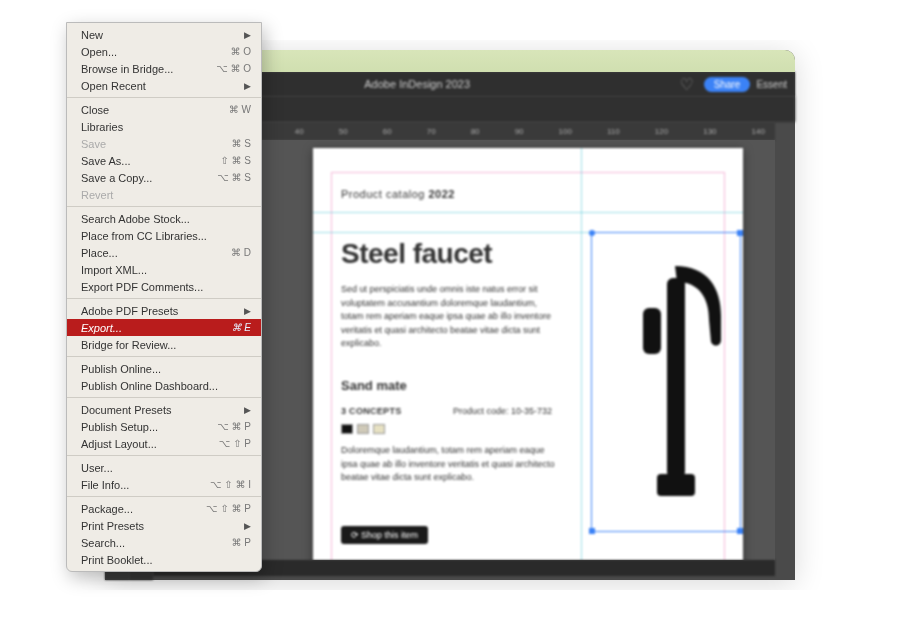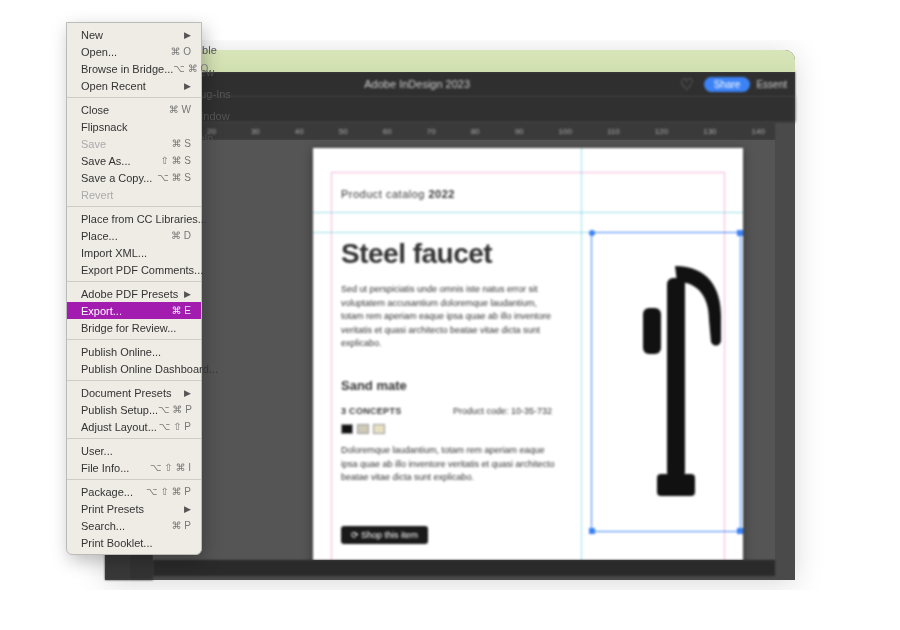--- a/index.html
+++ b/index.html
@@ -49,27 +49,27 @@
 .body2 { top: 296px; left: 28px; width: 220px; font-size: 9px; color: #888; line-height: 1.5; }
 .cta { position: absolute; top: 378px; left: 28px; background: #1a1a1a; color: #fff; font-size: 9px; padding: 4px 10px; border-radius: 3px; }
 .sel-frame { position: absolute; top: 84px; left: 278px; width: 150px; height: 300px; border: 1px solid #3b82f6; }
 .sel-frame .h { position: absolute; width: 6px; height: 6px; background: #3b82f6; }
 .sel-frame .h.tl { top: -3px; left: -3px; } .sel-frame .h.tr { top: -3px; right: -3px; }
 .sel-frame .h.bl { bottom: -3px; left: -3px; } .sel-frame .h.br { bottom: -3px; right: -3px; }
 .faucet { position: absolute; top: 100px; left: 300px; width: 120px; height: 270px; }
 .bottombar { position: absolute; left: 48px; right: 20px; bottom: 4px; height: 16px; background: #2a2a2a; filter: blur(1.2px); }
 
 
-.file-menu { position: absolute; top: 22px; left: 66px; width: 136px; background: #efece6; border: 1px solid #bbb; border-radius: 0 0 6px 6px; box-shadow: 3px 6px 18px rgba(0,0,0,.25); font-size: 11px; color: #333; padding: 3px 0; z-index: 50; }
+.file-menu { position: absolute; top: 22px; left: 66px; width: 196px; background: #efece6; border: 1px solid #bbb; border-radius: 0 0 6px 6px; box-shadow: 3px 6px 18px rgba(0,0,0,.25); font-size: 11px; color: #333; padding: 3px 0; z-index: 50; }
 .file-menu .row { display: flex; align-items: center; justify-content: space-between; padding: 1.5px 10px 1.5px 14px; line-height: 14px; white-space: nowrap; }
 .file-menu .row.dis { color: #aaa; gap: 35px; }
 .file-menu .row .sc { font-size: 10px; color: #777; }
 .file-menu .row .ar { font-size: 9px; color: #555; }
 .file-menu .sep { height: 1px; background: #cfccc5; margin: 3px 0; }
-.file-menu .row.hl { background: #a21caf; color: #fff; }
+.file-menu .row.hl { background: #b91c1c; color: #fff; font-style: italic; }
 .file-menu .row.hl .sc { color: #e6f0ff; }
 
 
 .outer-fade { position: absolute; inset: 0; pointer-events: none; box-shadow: inset 0 0 0 40px #fff; border-radius: 6px; }
 </style>
 </head>
 <body>
 
 <div class="app-window">
 
@@ -195,39 +195,42 @@
     <div class="row">
       <span>Open Recent</span>
       <span class="ar">▶</span>
     </div>
     <div class="sep"></div>
     <div class="row">
       <span>Close</span>
       <span class="sc">⌘ W</span>
     </div>
     <div class="row">
-      <span>Flipsnack</span>
+      <span>Libraries</span>
     </div>
     <div class="row dis">
       <span>Save</span>
       <span class="sc">⌘ S</span>
     </div>
     <div class="row">
       <span>Save As...</span>
       <span class="sc">⇧ ⌘ S</span>
     </div>
     <div class="row">
       <span>Save a Copy...</span>
       <span class="sc">⌥ ⌘ S</span>
     </div>
     <div class="row dis">
       <span>Revert</span>
     </div>
     <div class="sep"></div>
     <div class="row">
+      <span>Search Adobe Stock...</span>
+    </div>
+    <div class="row">
       <span>Place from CC Libraries...</span>
     </div>
     <div class="row">
       <span>Place...</span>
       <span class="sc">⌘ D</span>
     </div>
     <div class="row">
       <span>Import XML...</span>
     </div>
     <div class="row">

